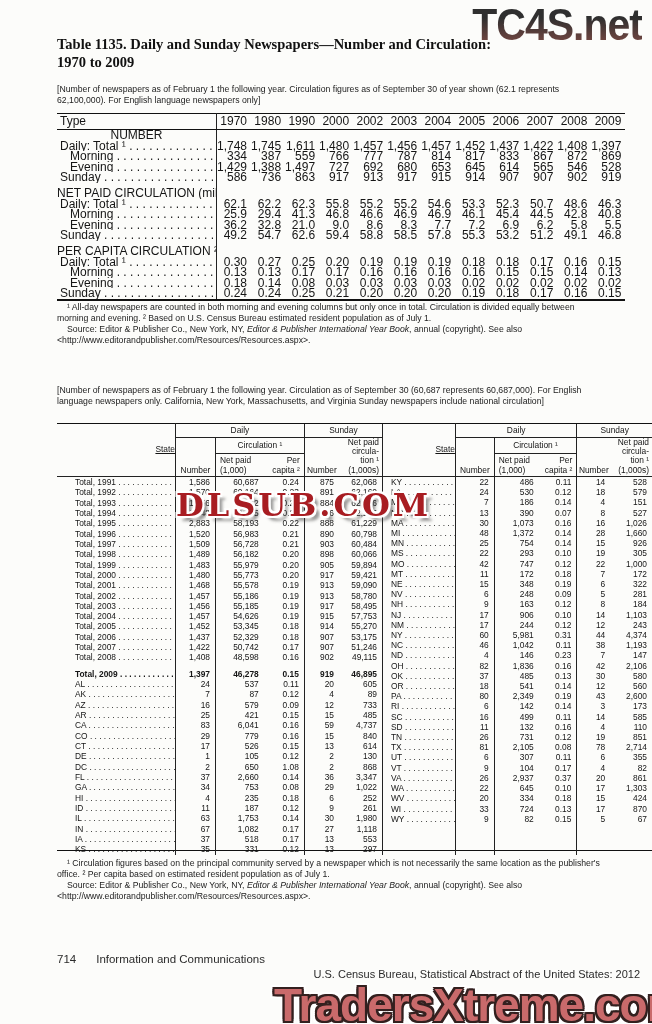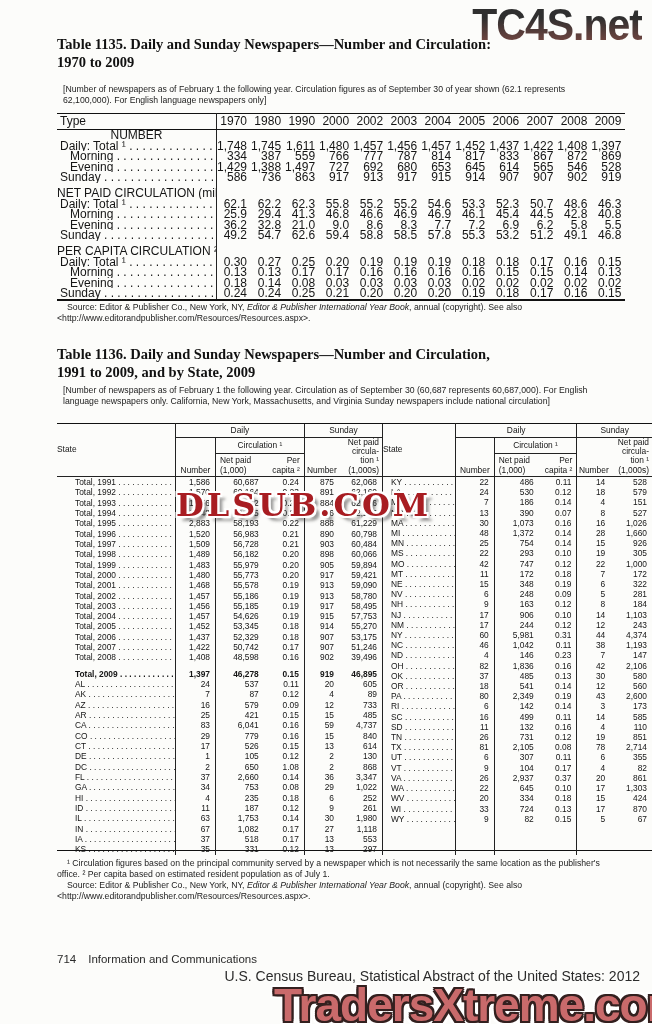--- a/index.html
+++ b/index.html
@@ -3,21 +3,21 @@
 <meta charset="utf-8">
 <style>
   html,body{margin:0;padding:0;}
   body{background:#e8e8e8;}
   .page{position:relative;width:652px;height:1024px;background:#fcfcfa;overflow:hidden;
         font-family:"Liberation Sans",sans-serif;color:#1b1b1b;}
 
   
   .tbl-title{position:absolute;left:57px;width:540px;font-family:"Liberation Serif",serif;
              font-weight:bold;font-size:14.5px;line-height:1.22;color:#111;}
-  .bracket-note{position:absolute;left:63px;width:540px;font-size:8.7px;line-height:1.25;color:#222;}
+  .bracket-note{position:absolute;left:57px;width:540px;font-size:8.7px;line-height:1.25;color:#222;}
 
   
   .t1135{position:absolute;left:57px;top:113px;width:541px;border-collapse:collapse;font-size:12px;color:#151515;}
   .t1135 th,.t1135 td{padding:0;height:10.6px;line-height:10.6px;font-weight:normal;}
   .t1135 thead th{border-top:1.5px solid #111;border-bottom:0.9px solid #111;height:15px;}
   .t1135 .typeh{text-align:center;}
   .t1135 .lblc{width:146px;max-width:146px;border-right:0.9px solid #222;overflow:hidden;
                white-space:nowrap;text-align:left;padding-left:3px;}
   .t1135 td.lblc.ind{padding-left:13px;}
   .t1135 .sechead{text-align:center;padding-left:0;}
@@ -38,36 +38,36 @@
   .half th{font-size:8.4px;line-height:1.1;}
   .halfL{border-right:0.9px solid #222;}
   .half .ht{border-top:1.5px solid #111;}
   .half .gu{border-bottom:0.9px solid #222;text-align:center;height:13px;}
   .half .brd{border-right:0.9px solid #222;}
   .half .hb{border-bottom:0.9px solid #222;}
   .half .numh{vertical-align:bottom;text-align:center;padding-bottom:1px;}
   .half .nph{vertical-align:bottom;text-align:left;padding-left:4px;padding-bottom:1px;}
   .half .pch{vertical-align:bottom;text-align:right;padding-right:4px;padding-bottom:1px;}
   .half .sunc{vertical-align:bottom;text-align:right;padding-right:3px;padding-bottom:1px;}
-  .half .sth{text-align:left;vertical-align:middle;}
+  .half .sth{text-align:right;vertical-align:middle;text-decoration:underline;}
   .half .lblc{overflow:hidden;white-space:nowrap;text-align:left;border-right:0.9px solid #222;}
   .halfL .lblc{width:100px;max-width:100px;padding-left:18px;}
   .halfR .lblc{width:64px;max-width:64px;padding-left:8px;}
   .half .v{text-align:right;padding-right:5px;}
   .half .v1{border-right:0.9px solid #222;}
   .half .v3{border-right:0.9px solid #222;}
   .halfL .c1{width:40px;} .halfL .c2{width:54px;} .halfL .c3{width:44px;} .halfL .c4{width:32px;} .halfL .c5{width:44px;}
   .halfR .c1{width:38px;} .halfR .c2{width:48px;} .halfR .c3{width:40px;} .halfR .c4{width:30px;} .halfR .c5{width:42px;}
   .half tr.sp td{height:6px;line-height:6px;}
   .half tr.b td{font-weight:bold;}
 
   
   .page-footer-left{position:absolute;left:57px;top:953px;font-size:11.5px;color:#2b2b2b;}
-  .page-footer-left .num{margin-right:12px;}
-  .page-footer-right{position:absolute;right:12px;top:968px;font-size:14px;color:#2b2b2b;}
+  .page-footer-left .num{margin-right:20px;}
+  .page-footer-right{position:absolute;right:12px;top:968px;font-size:11px;color:#2b2b2b;}
 
   
   .wm-top{position:absolute;top:2px;right:10px;font-size:41px;font-weight:800;letter-spacing:-1px;
           font-family:"Liberation Sans",sans-serif;transform:scaleY(1.08);
           background:linear-gradient(#2f2f2f 35%,#7c4a44 90%);
           -webkit-background-clip:text;background-clip:text;color:transparent;z-index:5;}
   .wm-mid{position:absolute;left:176px;top:486px;font-size:32px;font-weight:bold;letter-spacing:3px;
           font-family:"DejaVu Serif",serif;color:#a81d22;z-index:5;
           text-shadow:-2px -2px 0 #fff,2px -2px 0 #fff,-2px 2px 0 #fff,2px 2px 0 #fff,
                       0 -2px 0 #fff,0 2px 0 #fff,-2px 0 0 #fff,2px 0 0 #fff,
@@ -306,27 +306,24 @@
           <td class="yv">0.19</td>
           <td class="yv">0.18</td>
           <td class="yv">0.17</td>
           <td class="yv">0.16</td>
           <td class="yv">0.15</td>
         </tr>
       </tbody>
   </table>
 
   <div class="fn" style="top:302px;">
+    <p>¹ All-day newspapers are counted in both morning and evening columns but only once in total. Circulation is divided equally between morning and evening. ² Based on U.S. Census Bureau estimated resident population as of July 1.</p>
     <p><span>Source: Editor &amp; Publisher Co., New York, NY, </span><span class="it">Editor &amp; Publisher International Year Book</span><span>, annual (copyright). See also &lt;http://www.editorandpublisher.com/Resources/Resources.aspx&gt;.</span></p>
   </div>
 
-  <div class="tbl-title" style="top:346px;">
-    <span>Table 1136. Daily and Sunday Newspapers—Number and Circulation,</span><br>
-    <span>1991 to 2009, and by State, 2009</span>
-  </div>
   <div class="bracket-note" style="top:385px;width:546px;">[Number of newspapers as of February 1 the following year. Circulation as of September 30 (60,687 represents 60,687,000). For English language newspapers only. California, New York, Massachusetts, and Virginia Sunday newspapers include national circulation]</div>
 
   <div class="t1136wrap">
     <table class="half halfL" id="halfL">
       <thead>
         <tr>
           <th class="sth hb ht brd" rowspan="3">State</th>
           <th class="gu ht" colspan="3">Daily</th>
           <th class="gu ht brdL" colspan="2" style="border-left:0.9px solid #222;">Sunday</th>
         </tr>
@@ -488,21 +485,21 @@
             <td class="v v3 c3">0.17</td>
             <td class="v c4">907</td>
             <td class="v c5">51,246</td>
           </tr>
           <tr>
             <td class="lblc"><span class="ldr">Total, 2008</span></td>
             <td class="v v1 c1">1,408</td>
             <td class="v c2">48,598</td>
             <td class="v v3 c3">0.16</td>
             <td class="v c4">902</td>
-            <td class="v c5">39,496</td>
+            <td class="v c5">49,115</td>
           </tr>
           <tr class="sp">
             <td class="lblc"></td>
             <td class="v v1 c1"></td>
             <td class="v c2"></td>
             <td class="v v3 c3"></td>
             <td class="v c4"></td>
             <td class="v c5"></td>
           </tr>
           <tr class="b">

